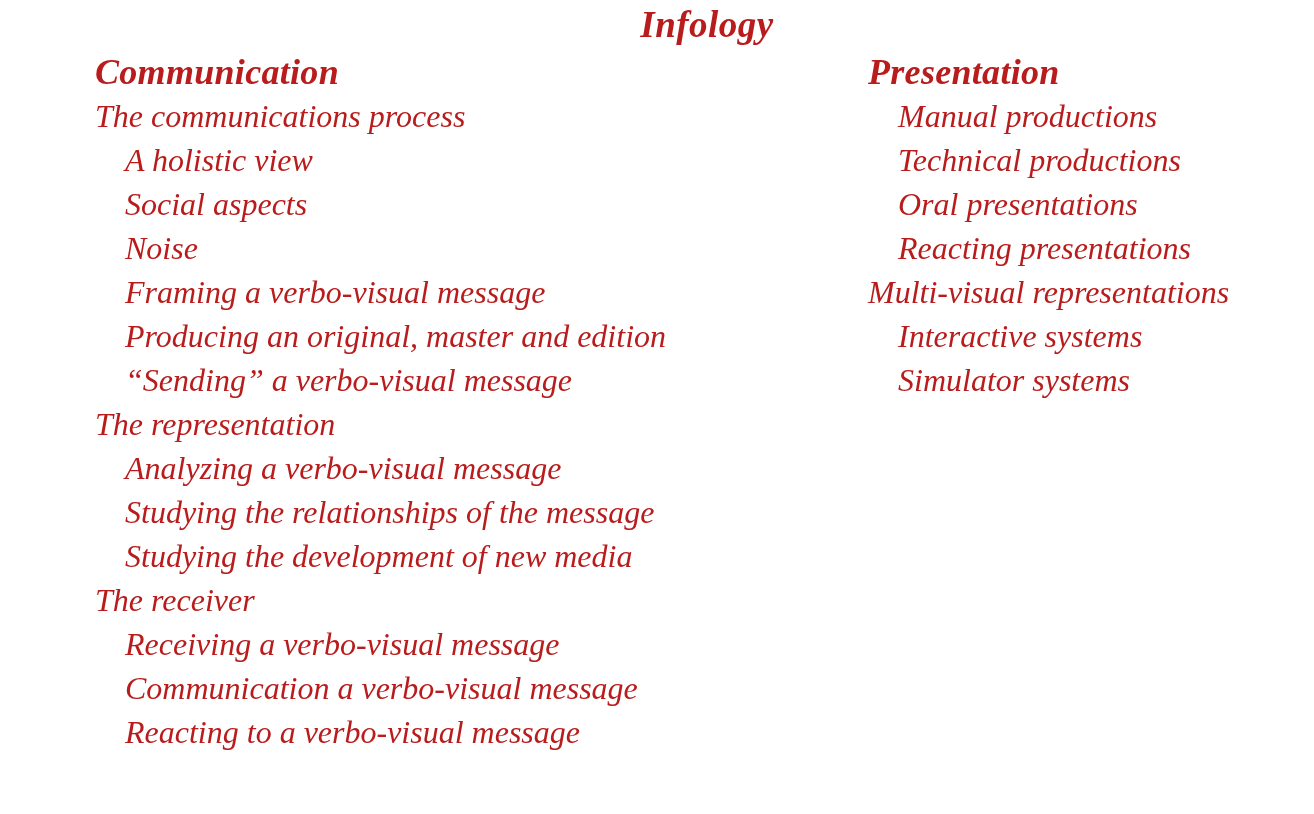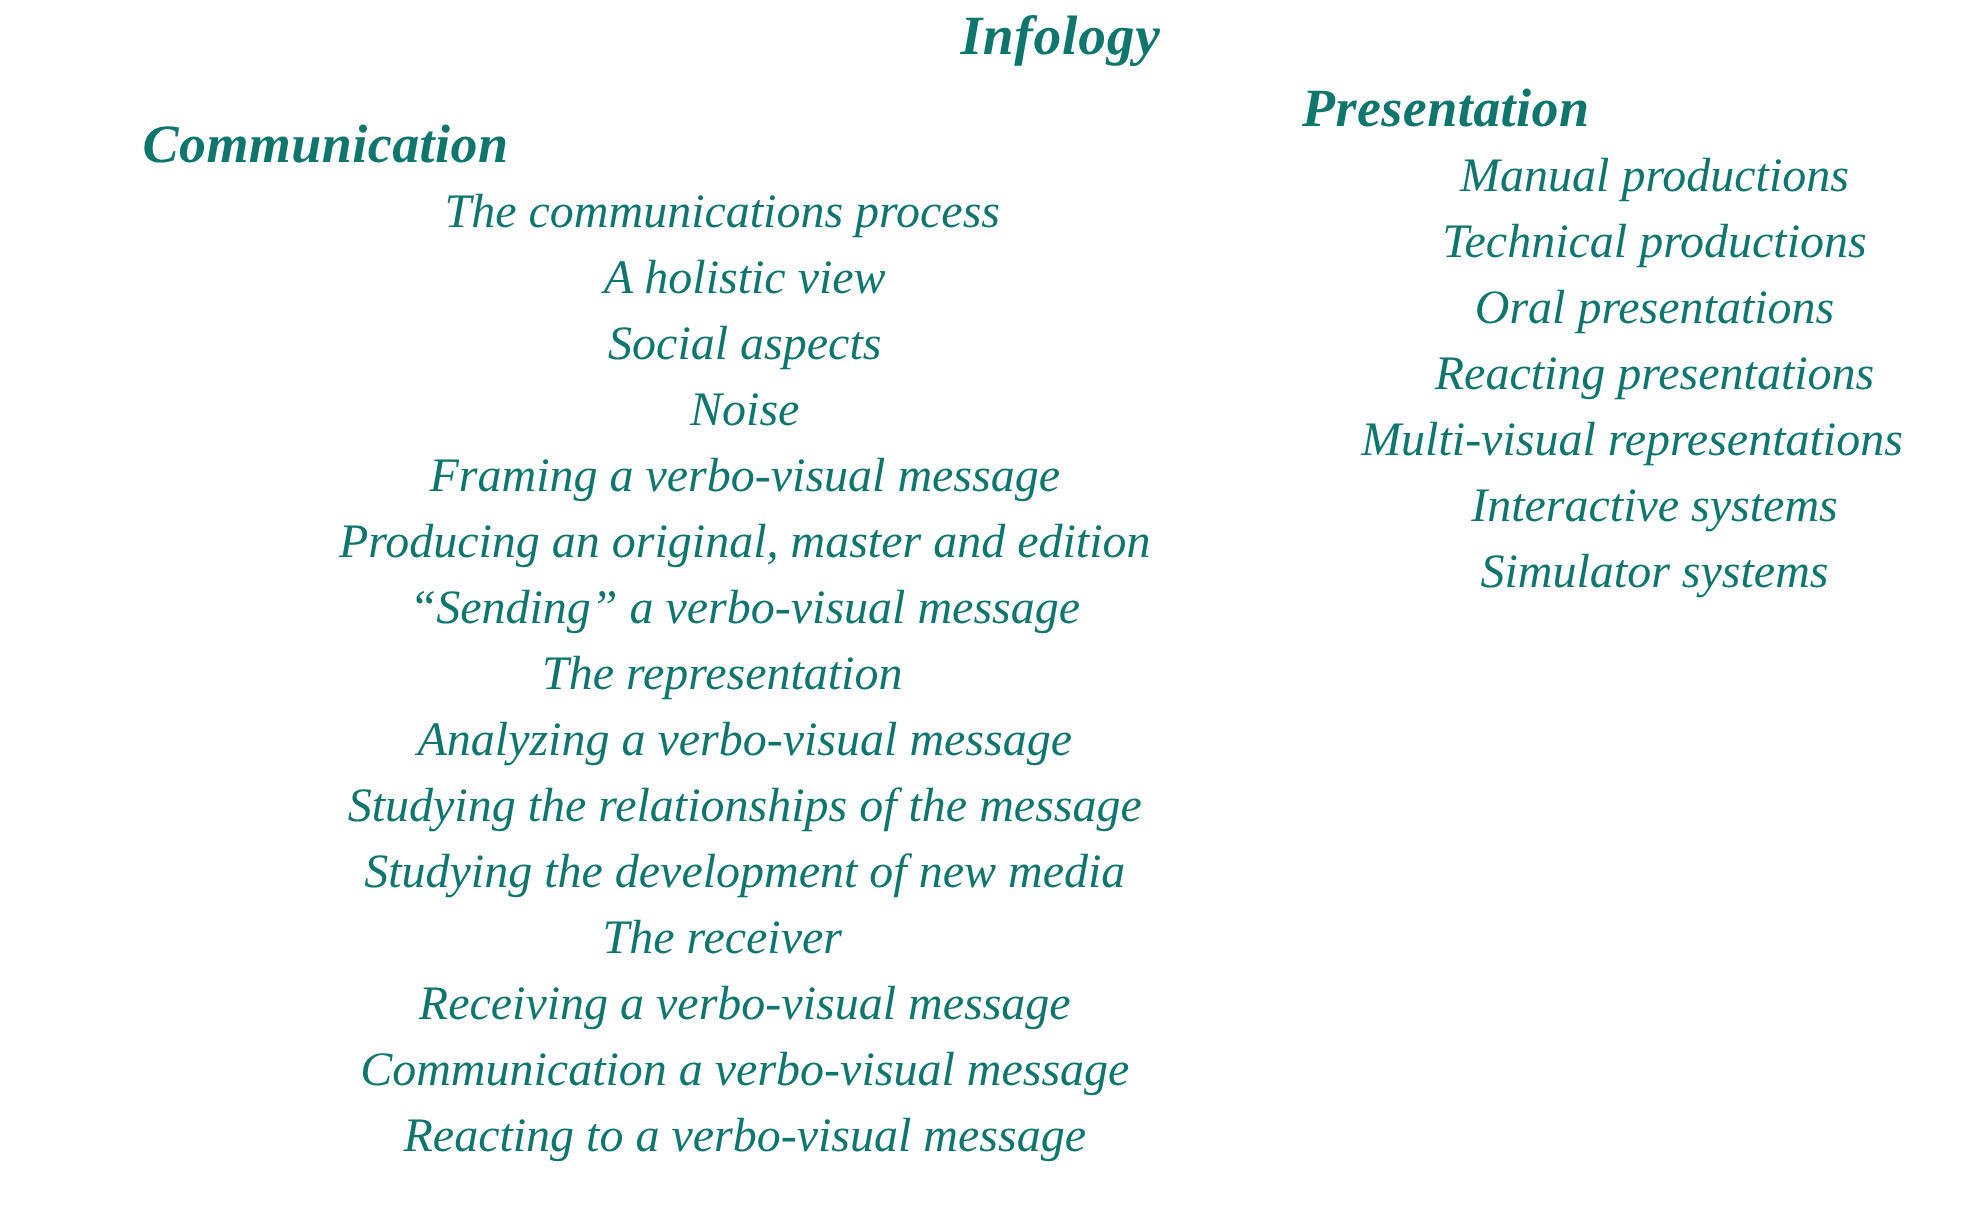--- a/index.html
+++ b/index.html
@@ -5,21 +5,21 @@
   html, body {
     margin: 0;
     padding: 0;
     background: #ffffff;
   }
   .page {
     position: relative;
     width: 1314px;
     height: 814px;
     background: #ffffff;
-    color: #0f766e;
+    color: #b91c1c;
     font-family: "Liberation Serif", serif;
     font-style: italic;
     overflow: hidden;
   }
   .title {
     position: absolute;
     top: 2px;
     left: 0;
     width: 100%;
     box-sizing: border-box;
@@ -29,36 +29,35 @@
     font-size: 37px;
     line-height: 46px;
     letter-spacing: 0.5px;
   }
   .columns {
     position: absolute;
     top: 50px;
     left: 95px;
     display: flex;
   }
-  .col-left { width: 773px; margin-top: 24px; }
+  .col-left { width: 773px; }
   .col-right { width: 440px; }
   .col-header {
     font-weight: bold;
     font-size: 36px;
     line-height: 44px;
     height: 44px;
     white-space: nowrap;
     letter-spacing: 0.3px;
   }
   .outline-item {
     font-size: 32px;
     line-height: 44px;
     height: 44px;
     white-space: nowrap;
-    text-align: center;
   }
   .level-0 { padding-left: 0; }
   .level-1 { padding-left: 30px; }
 </style>
 </head>
 <body>
 
 <div class="page">
   <div class="title">Infology</div>
   <div class="columns">

